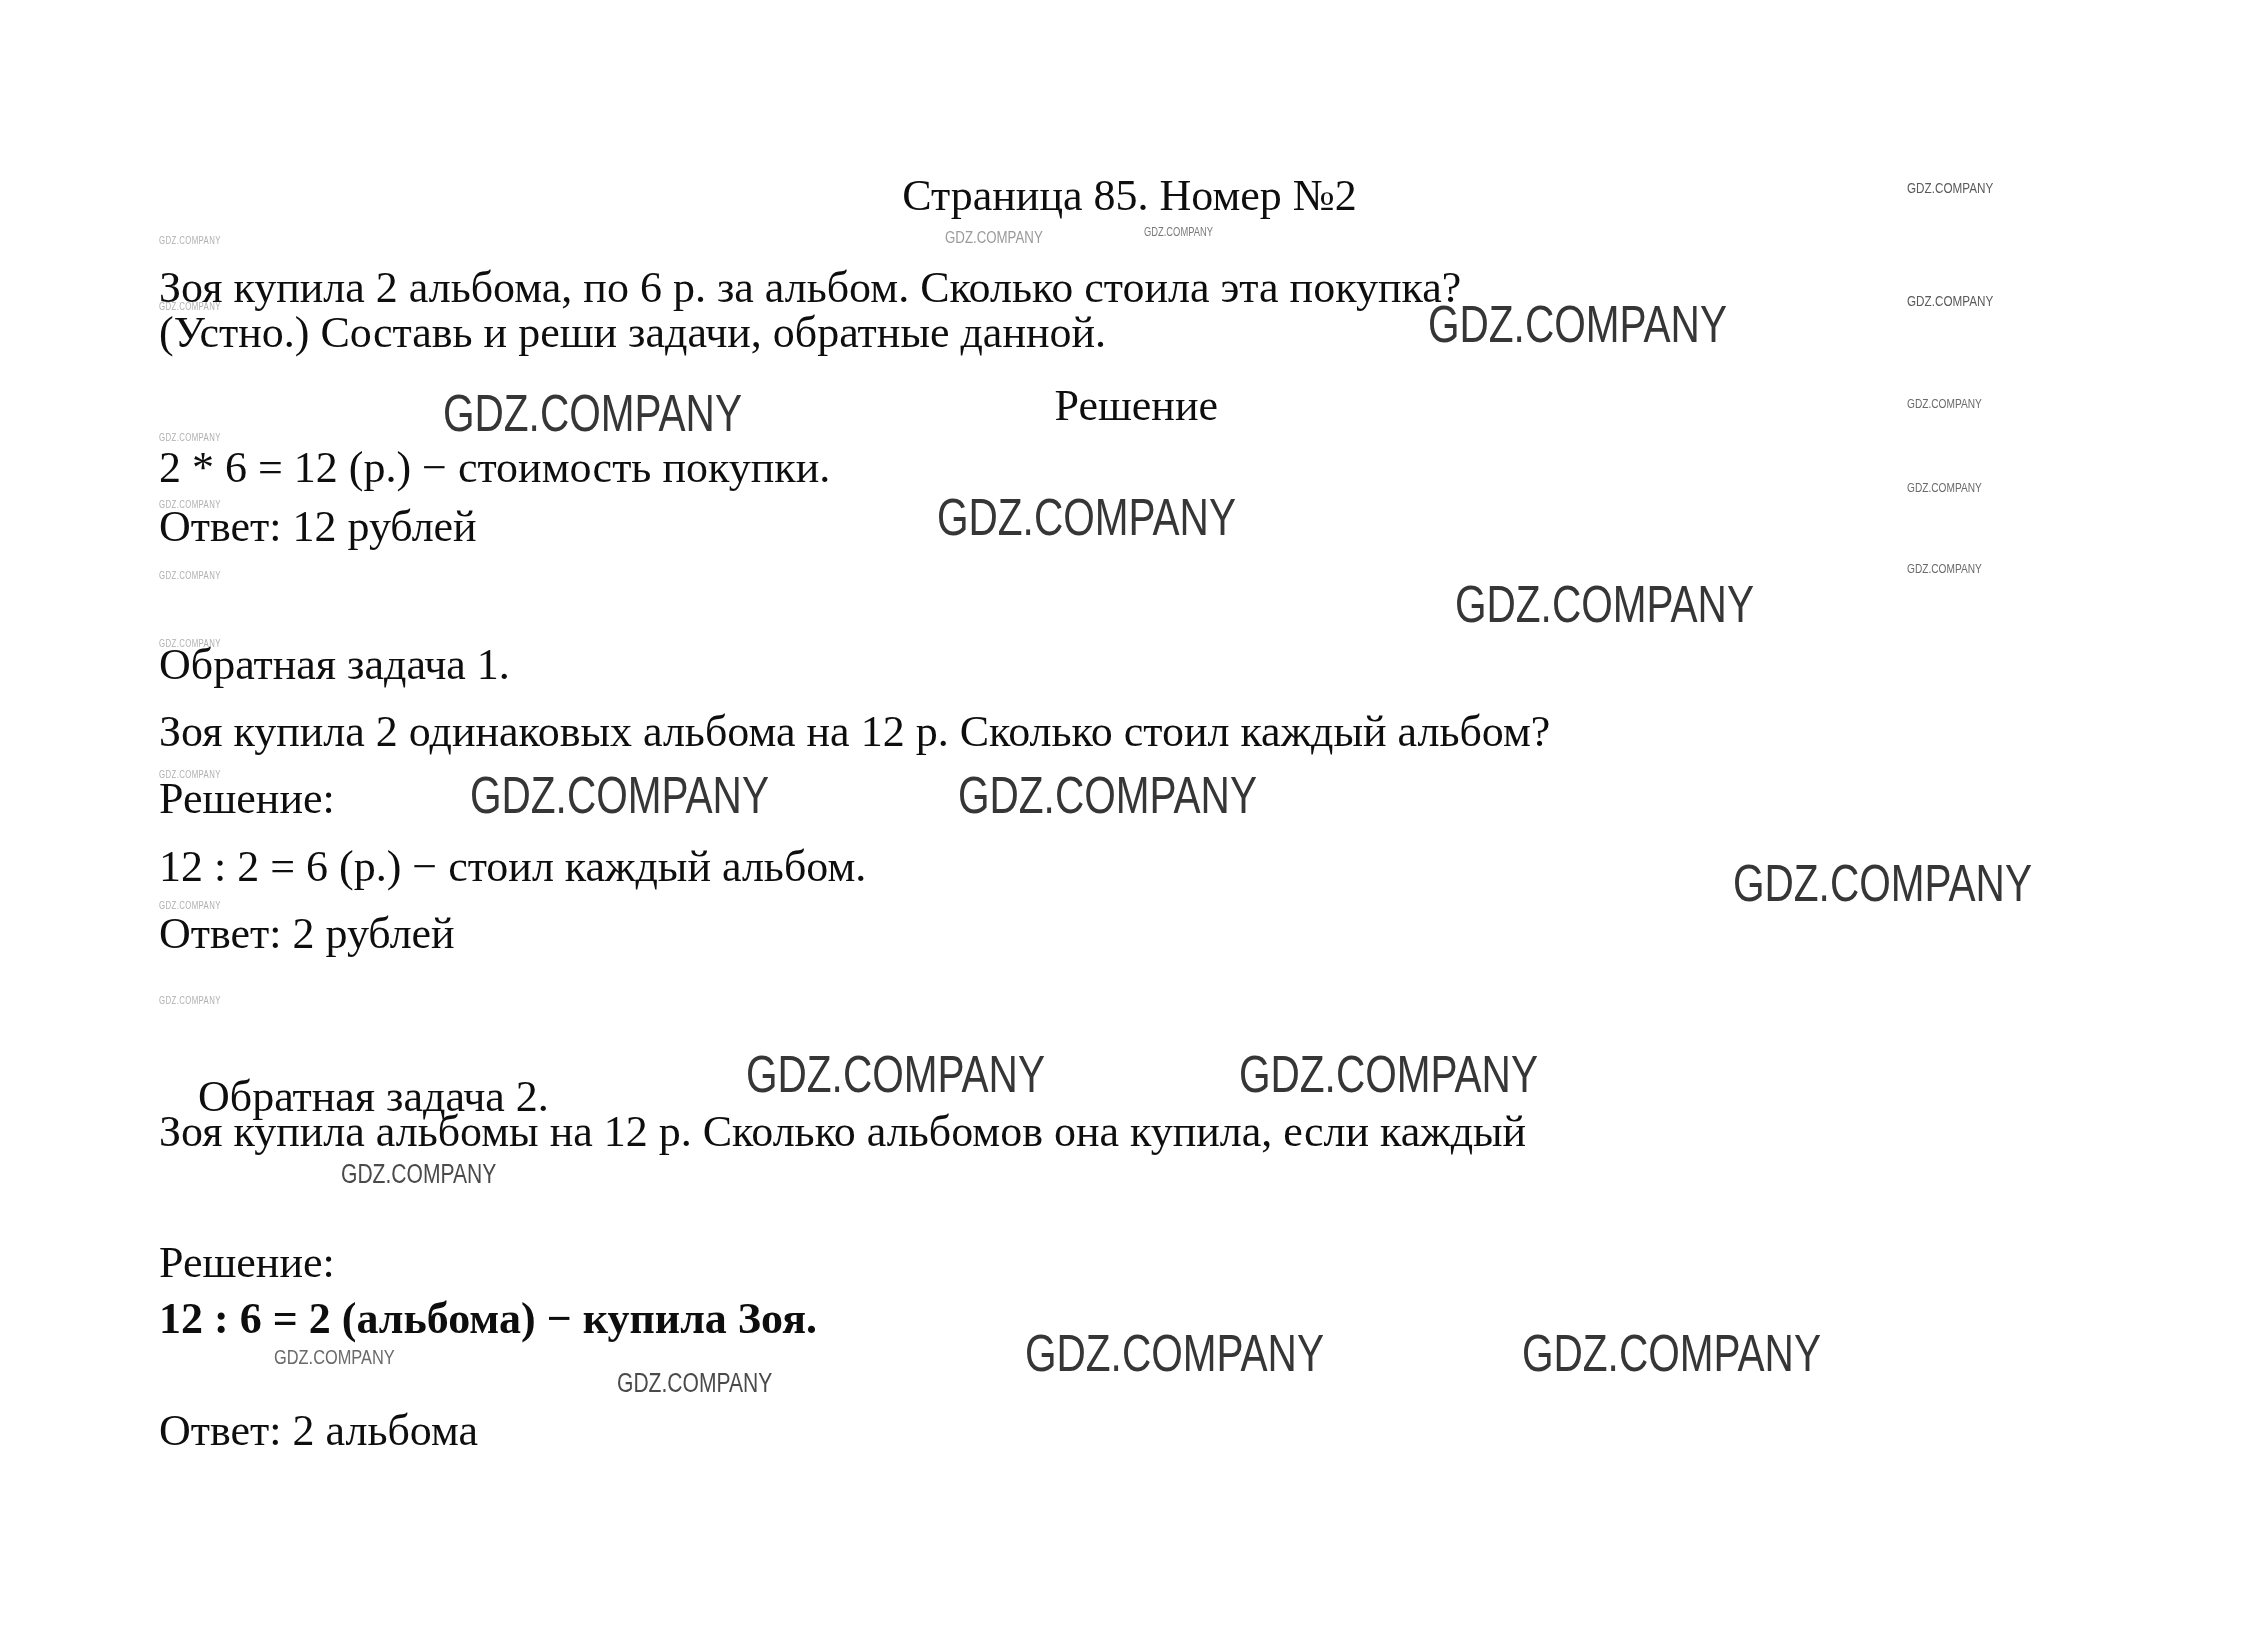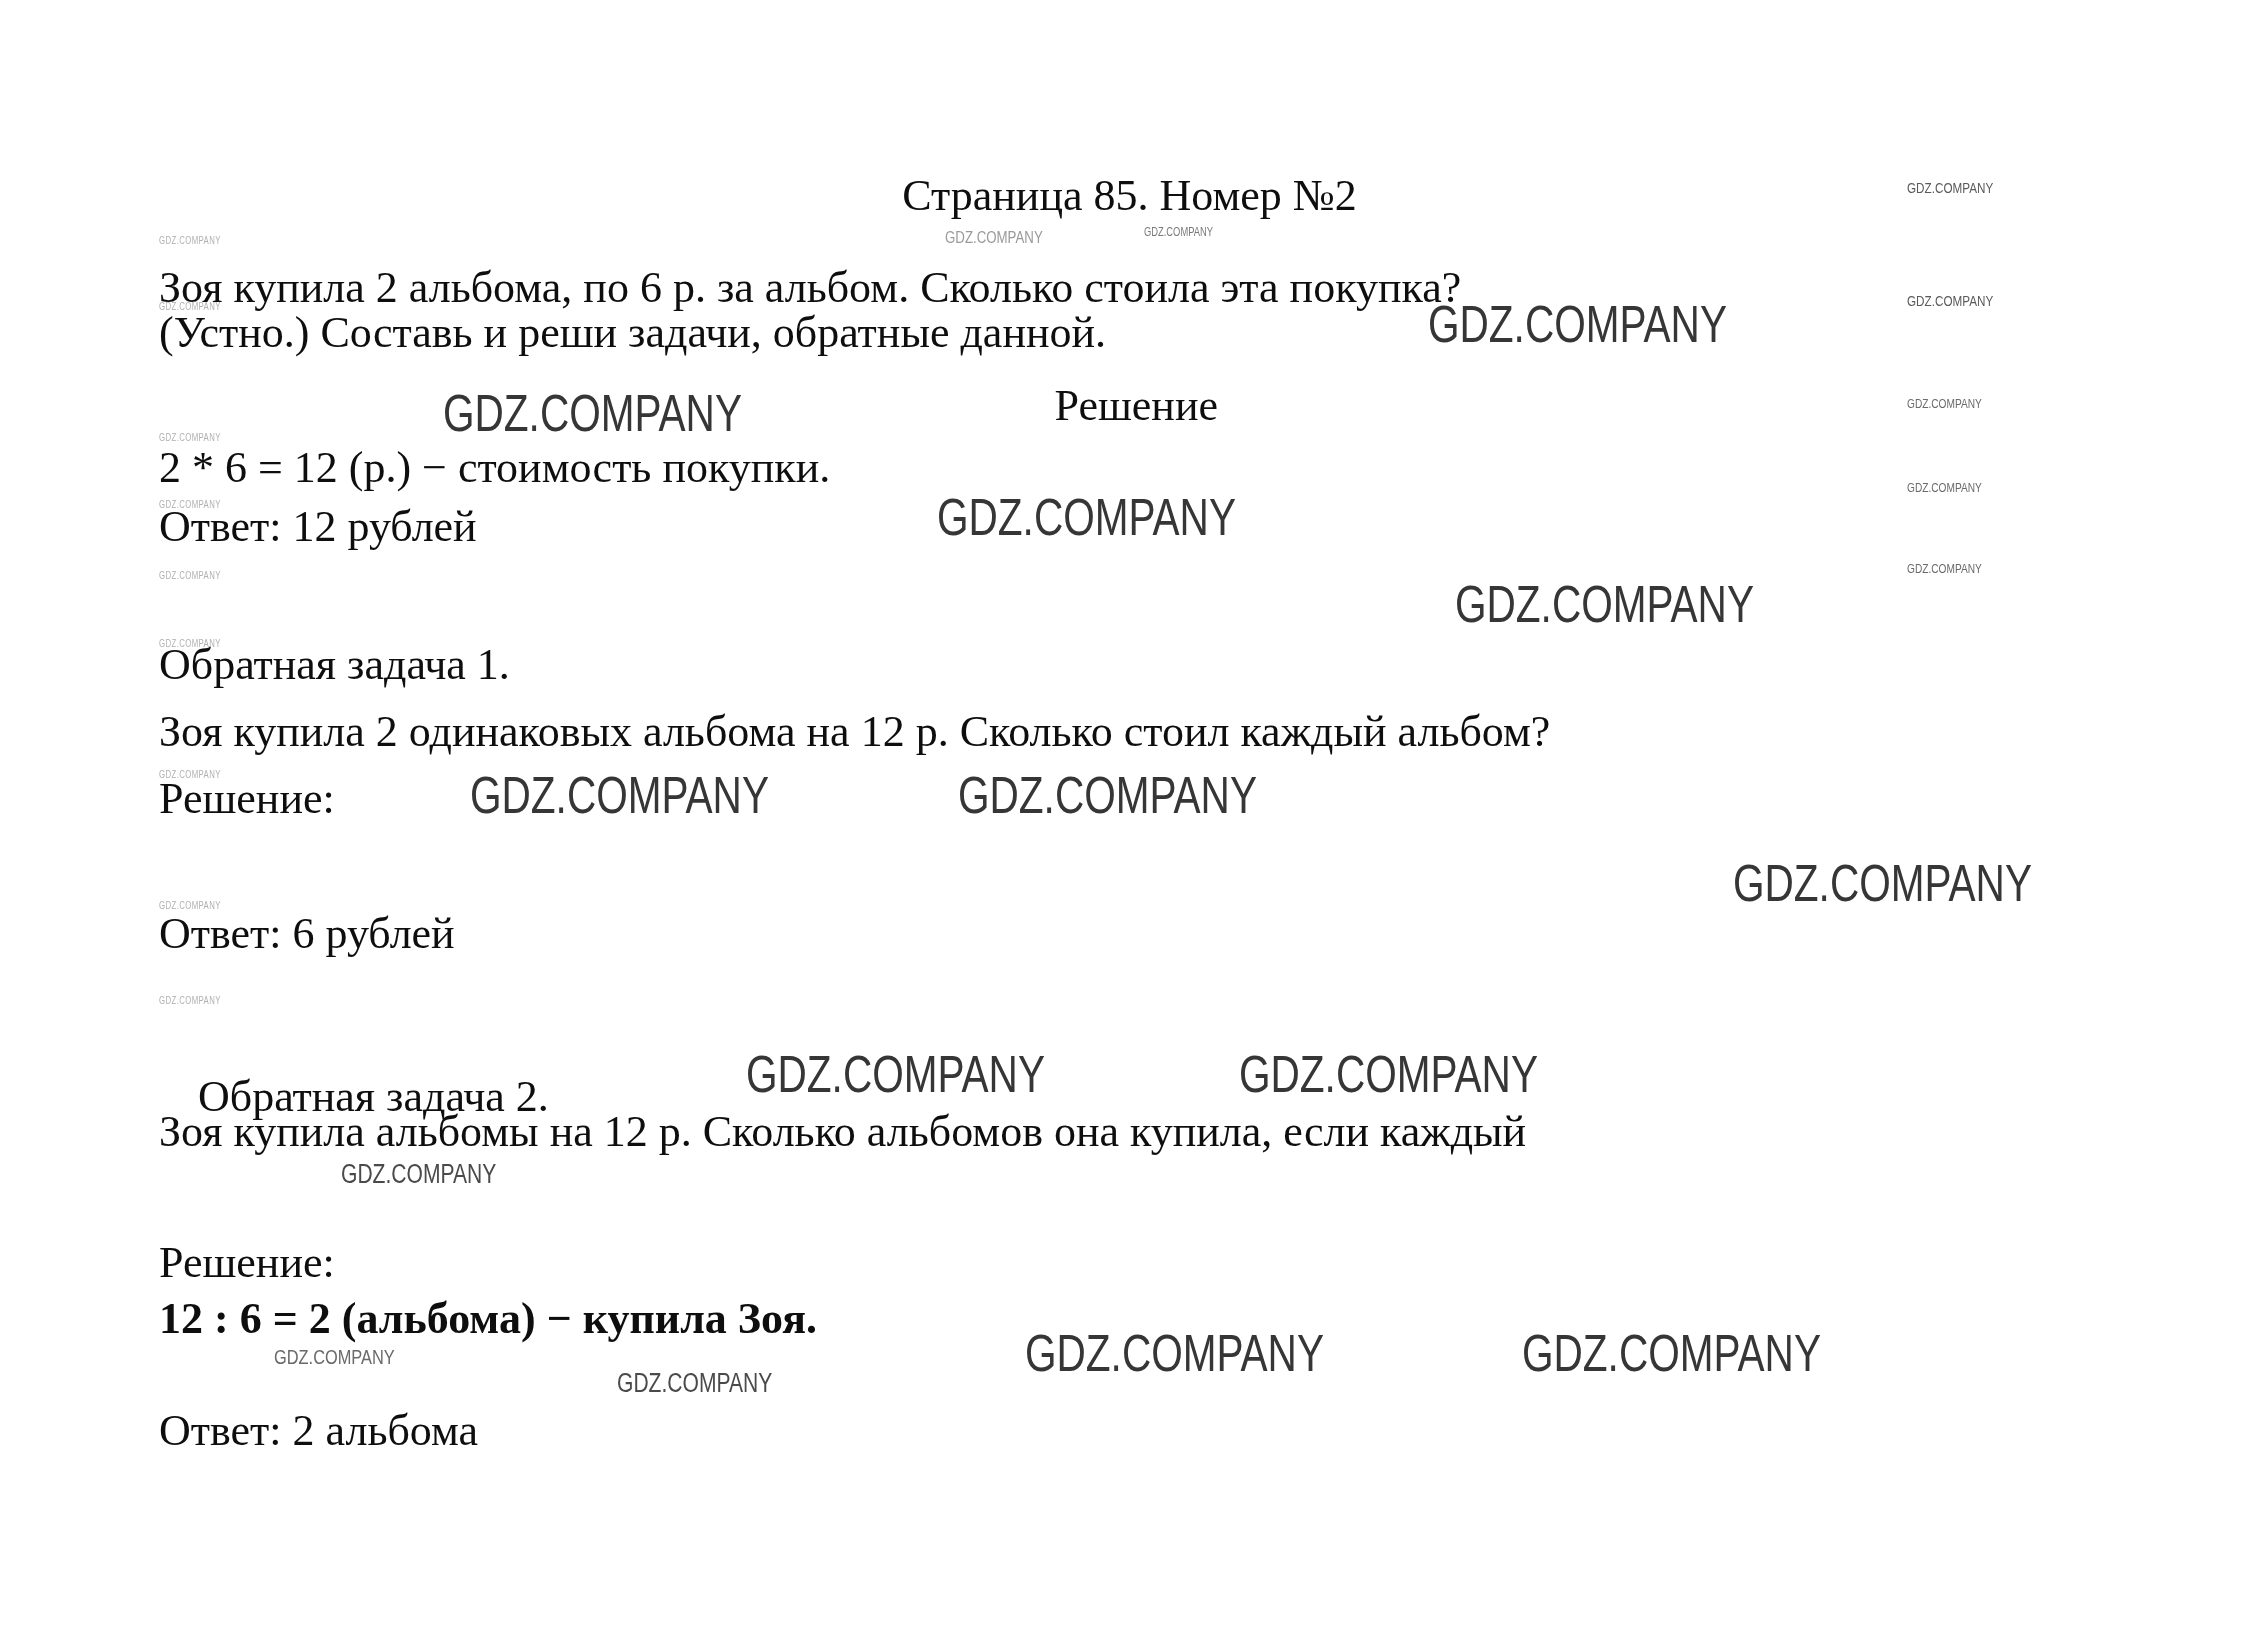--- a/index.html
+++ b/index.html
@@ -82,21 +82,22 @@
   <div class="line centered t-title">Страница 85. Номер №2</div>
   <div class="line t-p1">Зоя купила 2 альбома, по 6 р. за альбом. Сколько стоила эта покупка?</div>
   <div class="line t-sol">Решение</div>
   <div class="line t-p2">(Устно.) Составь и реши задачи, обратные данной.</div>
   <div class="line t-eq1">2 * 6 = 12 (р.) − стоимость покупки.</div>
   <div class="line t-ans1">Ответ: 12 рублей</div>
 
   <div class="line t-h2">Обратная задача 1.</div>
   <div class="line t-p3">Зоя купила 2 одинаковых альбома на 12 р. Сколько стоил каждый альбом?</div>
   <div class="line t-sl2">Решение:</div>
-  <div class="line t-ans2">Ответ: 6 рублей</div>
+  <div class="line t-eq2">12 : 2 = 6 (р.) − стоил каждый альбом.</div>
+  <div class="line t-ans2">Ответ: 2 рублей</div>
 
   <div class="line t-h3">Обратная задача 2.</div>
   <div class="line t-p4">Зоя купила альбомы на 12 р. Сколько альбомов она купила, если каждый</div>
   <div class="line t-sl3">Решение:</div>
   <div class="line t-eq3">12 : 6 = 2 (альбома) − купила Зоя.</div>
   <div class="line t-ans3">Ответ: 2 альбома</div>
 
   <span class="wm wm-lg wmB1">GDZ.COMPANY</span>
   <span class="wm wm-lg wmB2">GDZ.COMPANY</span>
   <span class="wm wm-lg wmB3">GDZ.COMPANY</span>

